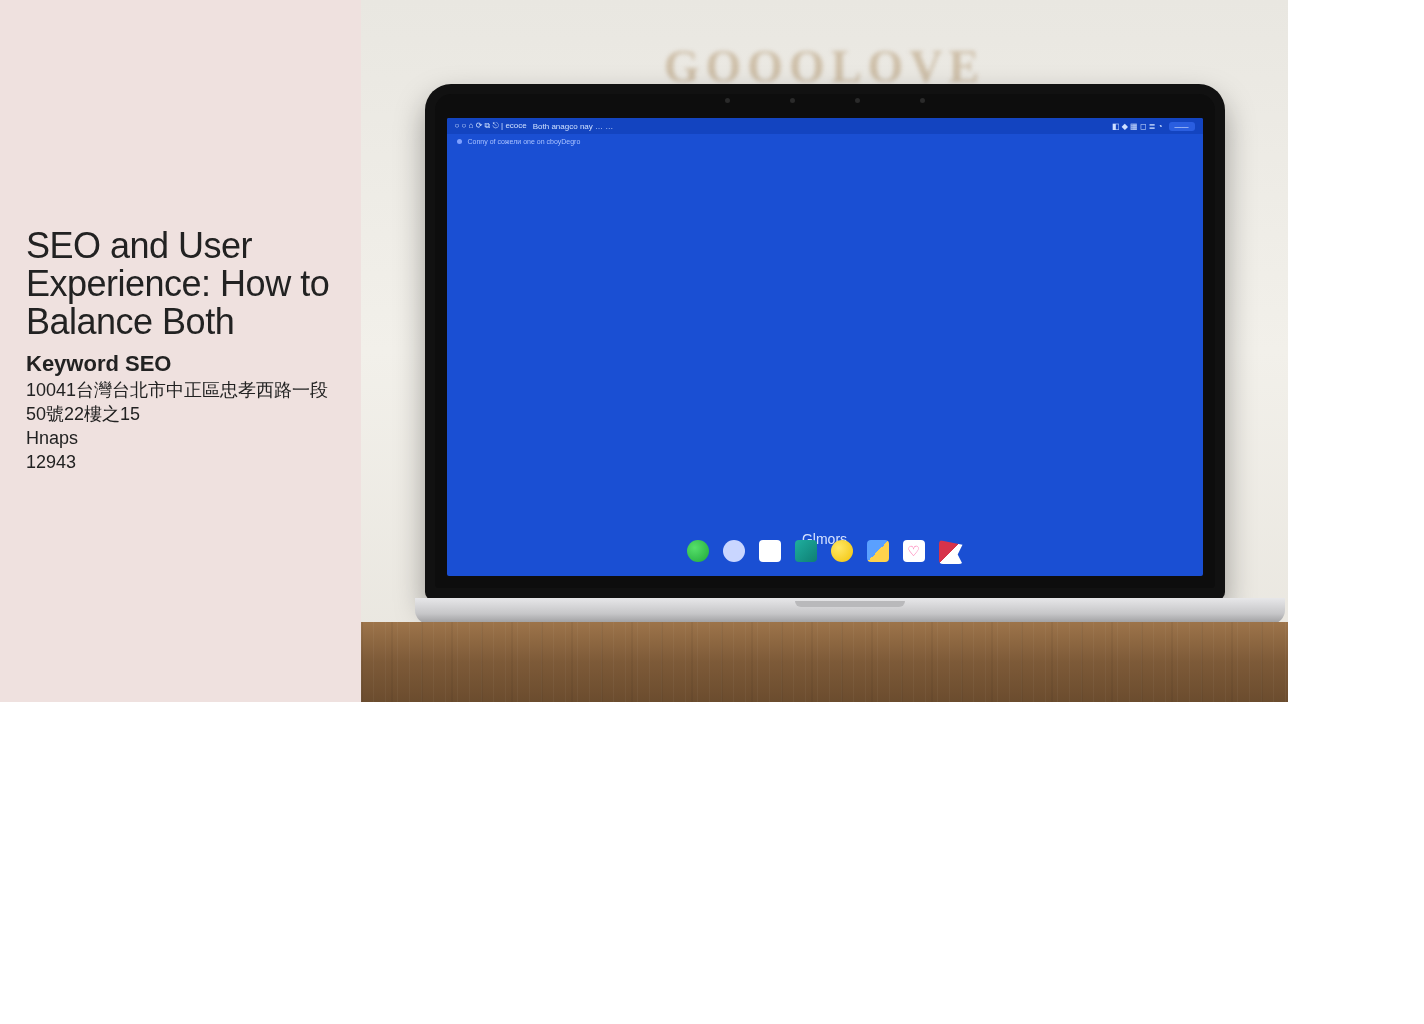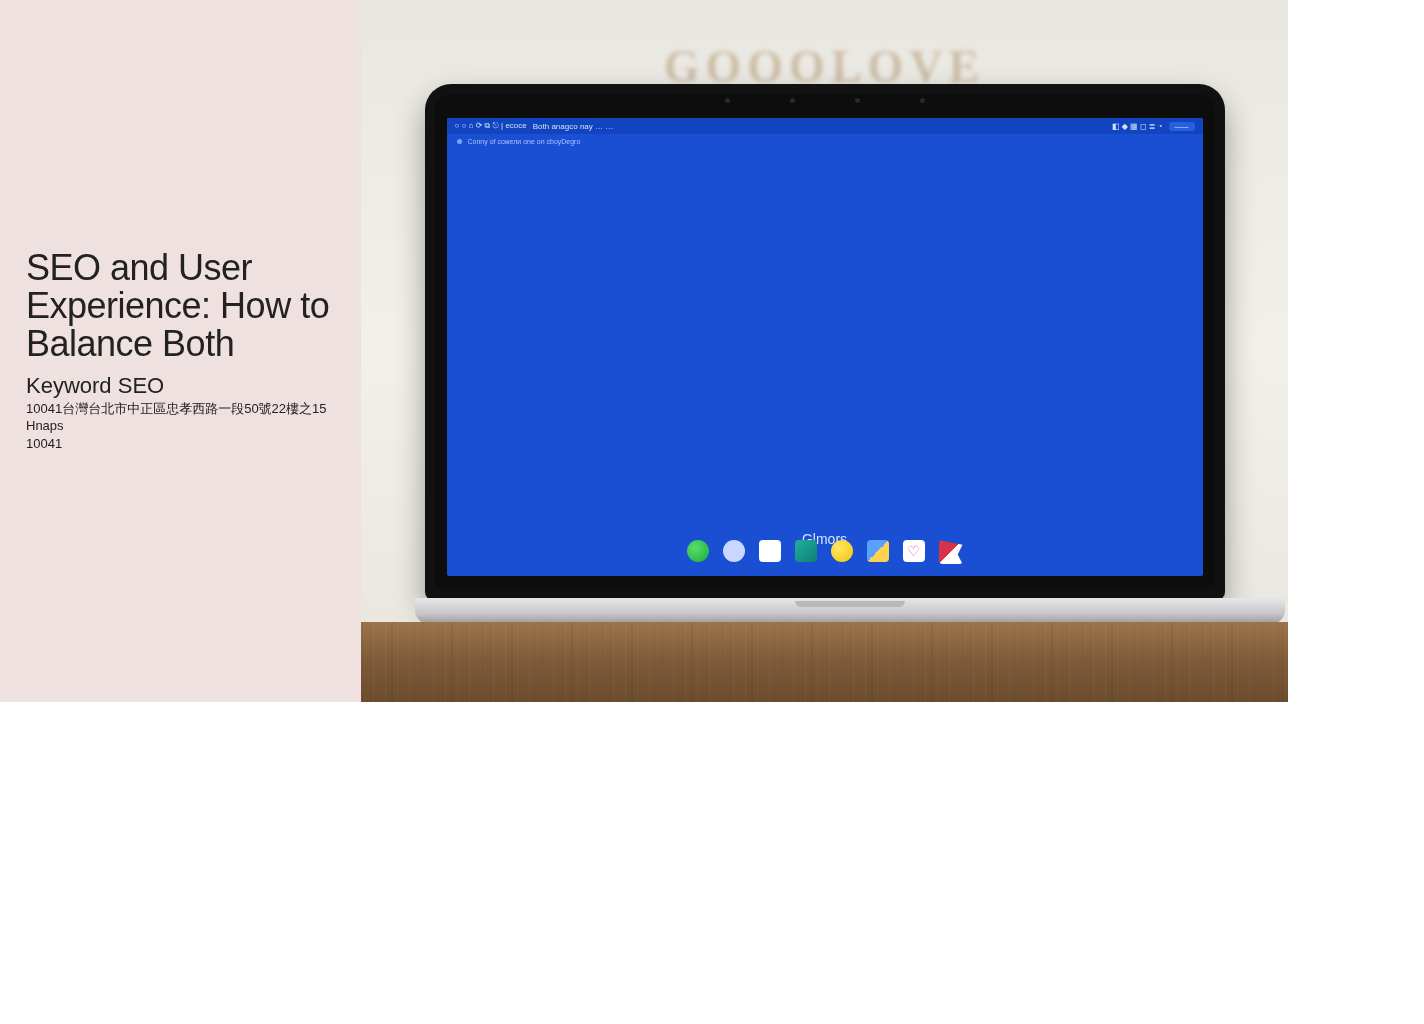--- a/index.html
+++ b/index.html
@@ -17,27 +17,27 @@
     font-size: 36px;
     line-height: 1.05;
     font-weight: 400;
     color: #222;
     letter-spacing: -0.5px;
     margin-bottom: 10px;
     font-stretch: condensed;
   }
   .subtitle {
     font-size: 22px;
-    font-weight: 400;
+    font-weight: 700;
     color: #222;
     margin-bottom: 1px;
     font-stretch: condensed;
   }
   .info-line {
-    font-size: 13px;
+    font-size: 18px;
     color: #222;
     line-height: 1.35;
     word-break: break-all;
   }
   .tag-box {
     margin-top: 28px;
     padding-left: 12px;
   }
   .tag {
     font-size: 17px;
@@ -214,21 +214,21 @@
 </style>
 </head>
 <body>
 
 <div class="page">
   <aside class="sidebar">
     <h1 class="title">SEO and User Experience: How to Balance Both</h1>
     <h2 class="subtitle">Keyword SEO</h2>
     <div class="info-line">10041台灣台北市中正區忠孝西路一段50號22樓之15</div>
     <div class="info-line">Hnaps</div>
-    <div class="info-line">10041</div>
+    <div class="info-line">12943</div>
   </aside>
 
   <div class="hero">
     <div class="wall"></div>
     <div class="wall-logo">
       <div class="big">GOOOLOVE</div>
       <div class="sub">DAPPS BY ZVVII DIPIRIPPIPTIS</div>
       <div class="sub2">Pombsione i</div>
     </div>
     <div class="switch-box">

